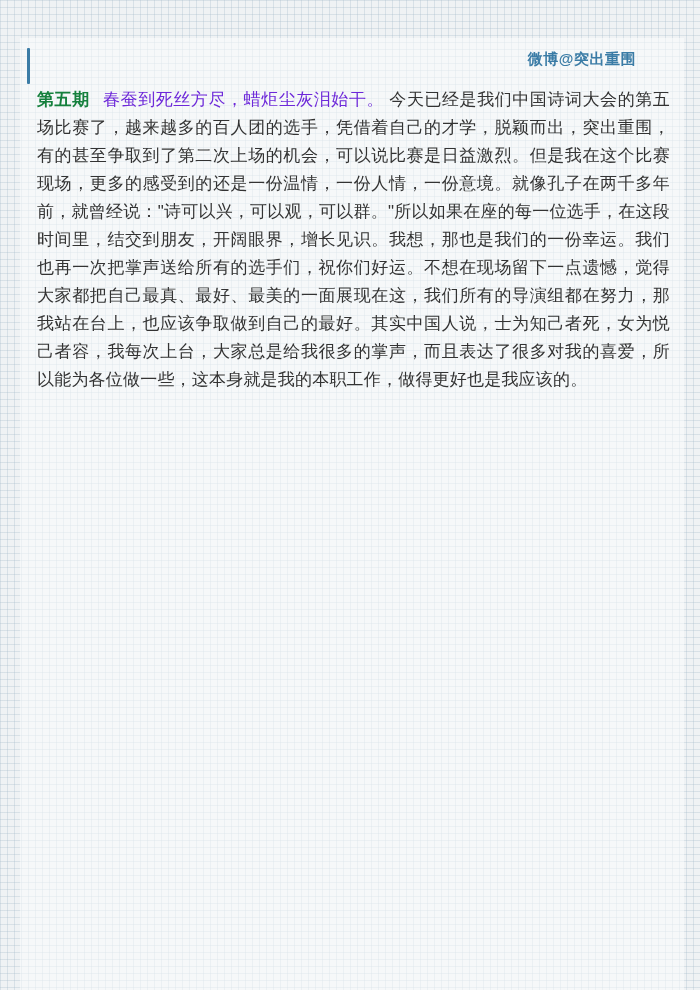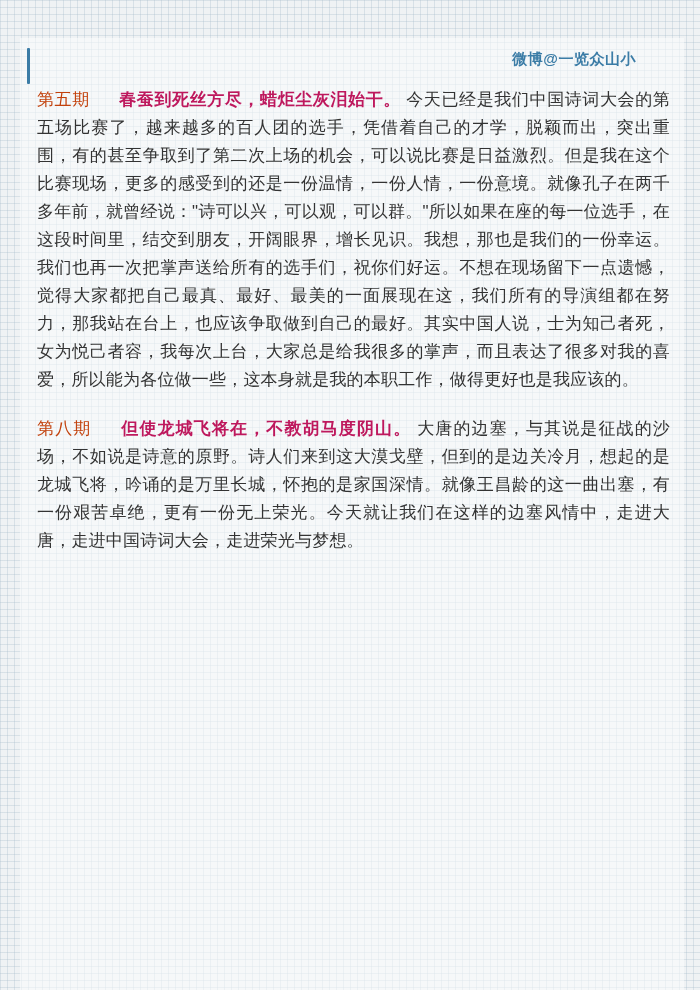--- a/index.html
+++ b/index.html
@@ -25,42 +25,37 @@
     font-size:15px;font-weight:bold;color:#3b7ca6;letter-spacing:0.5px;
   }
   .article{
     position:absolute;left:37px;right:30px;top:86px;
   }
   .para{
     font-size:17px;line-height:28px;color:#333333;
     text-align:justify;margin:0 0 21px 0;
     letter-spacing:0.2px;
   }
-  .para .label{color:#c2410c;font-weight:normal;margin-right:24px;}
-  .para .quote{color:#be185d;font-weight:bold;margin-top:28px;}
+  .para .label{color:#15803d;font-weight:bold;margin-right:8px;}
+  .para .quote{color:#6d28d9;font-weight:normal;margin-top:28px;}
 </style>
 </head>
 <body>
 
 <div class="content-overlay"></div>
 
 <div class="quote-bar"></div>
 
-<div class="watermark">微博@一览众山小</div>
+<div class="watermark">微博@突出重围</div>
 
 <div class="article">
 
   <p class="para">
     <span class="label">第五期</span>
     <span class="quote">春蚕到死丝方尽，蜡炬尘灰泪始干。</span>
     <span class="body-text">今天已经是我们中国诗词大会的第五场比赛了，越来越多的百人团的选手，凭借着自己的才学，脱颖而出，突出重围，有的甚至争取到了第二次上场的机会，可以说比赛是日益激烈。但是我在这个比赛现场，更多的感受到的还是一份温情，一份人情，一份意境。就像孔子在两千多年前，就曾经说："诗可以兴，可以观，可以群。"所以如果在座的每一位选手，在这段时间里，结交到朋友，开阔眼界，增长见识。我想，那也是我们的一份幸运。我们也再一次把掌声送给所有的选手们，祝你们好运。不想在现场留下一点遗憾，觉得大家都把自己最真、最好、最美的一面展现在这，我们所有的导演组都在努力，那我站在台上，也应该争取做到自己的最好。其实中国人说，士为知己者死，女为悦己者容，我每次上台，大家总是给我很多的掌声，而且表达了很多对我的喜爱，所以能为各位做一些，这本身就是我的本职工作，做得更好也是我应该的。</span>
   </p>
 
 
 
-  <p class="para">
-    <span class="label">第八期</span>
-    <span class="quote">但使龙城飞将在，不教胡马度阴山。</span>
-    <span class="body-text">大唐的边塞，与其说是征战的沙场，不如说是诗意的原野。诗人们来到这大漠戈壁，但到的是边关冷月，想起的是龙城飞将，吟诵的是万里长城，怀抱的是家国深情。就像王昌龄的这一曲出塞，有一份艰苦卓绝，更有一份无上荣光。今天就让我们在这样的边塞风情中，走进大唐，走进中国诗词大会，走进荣光与梦想。</span>
-  </p>
 
 
 </div>
 
 </body></html>

